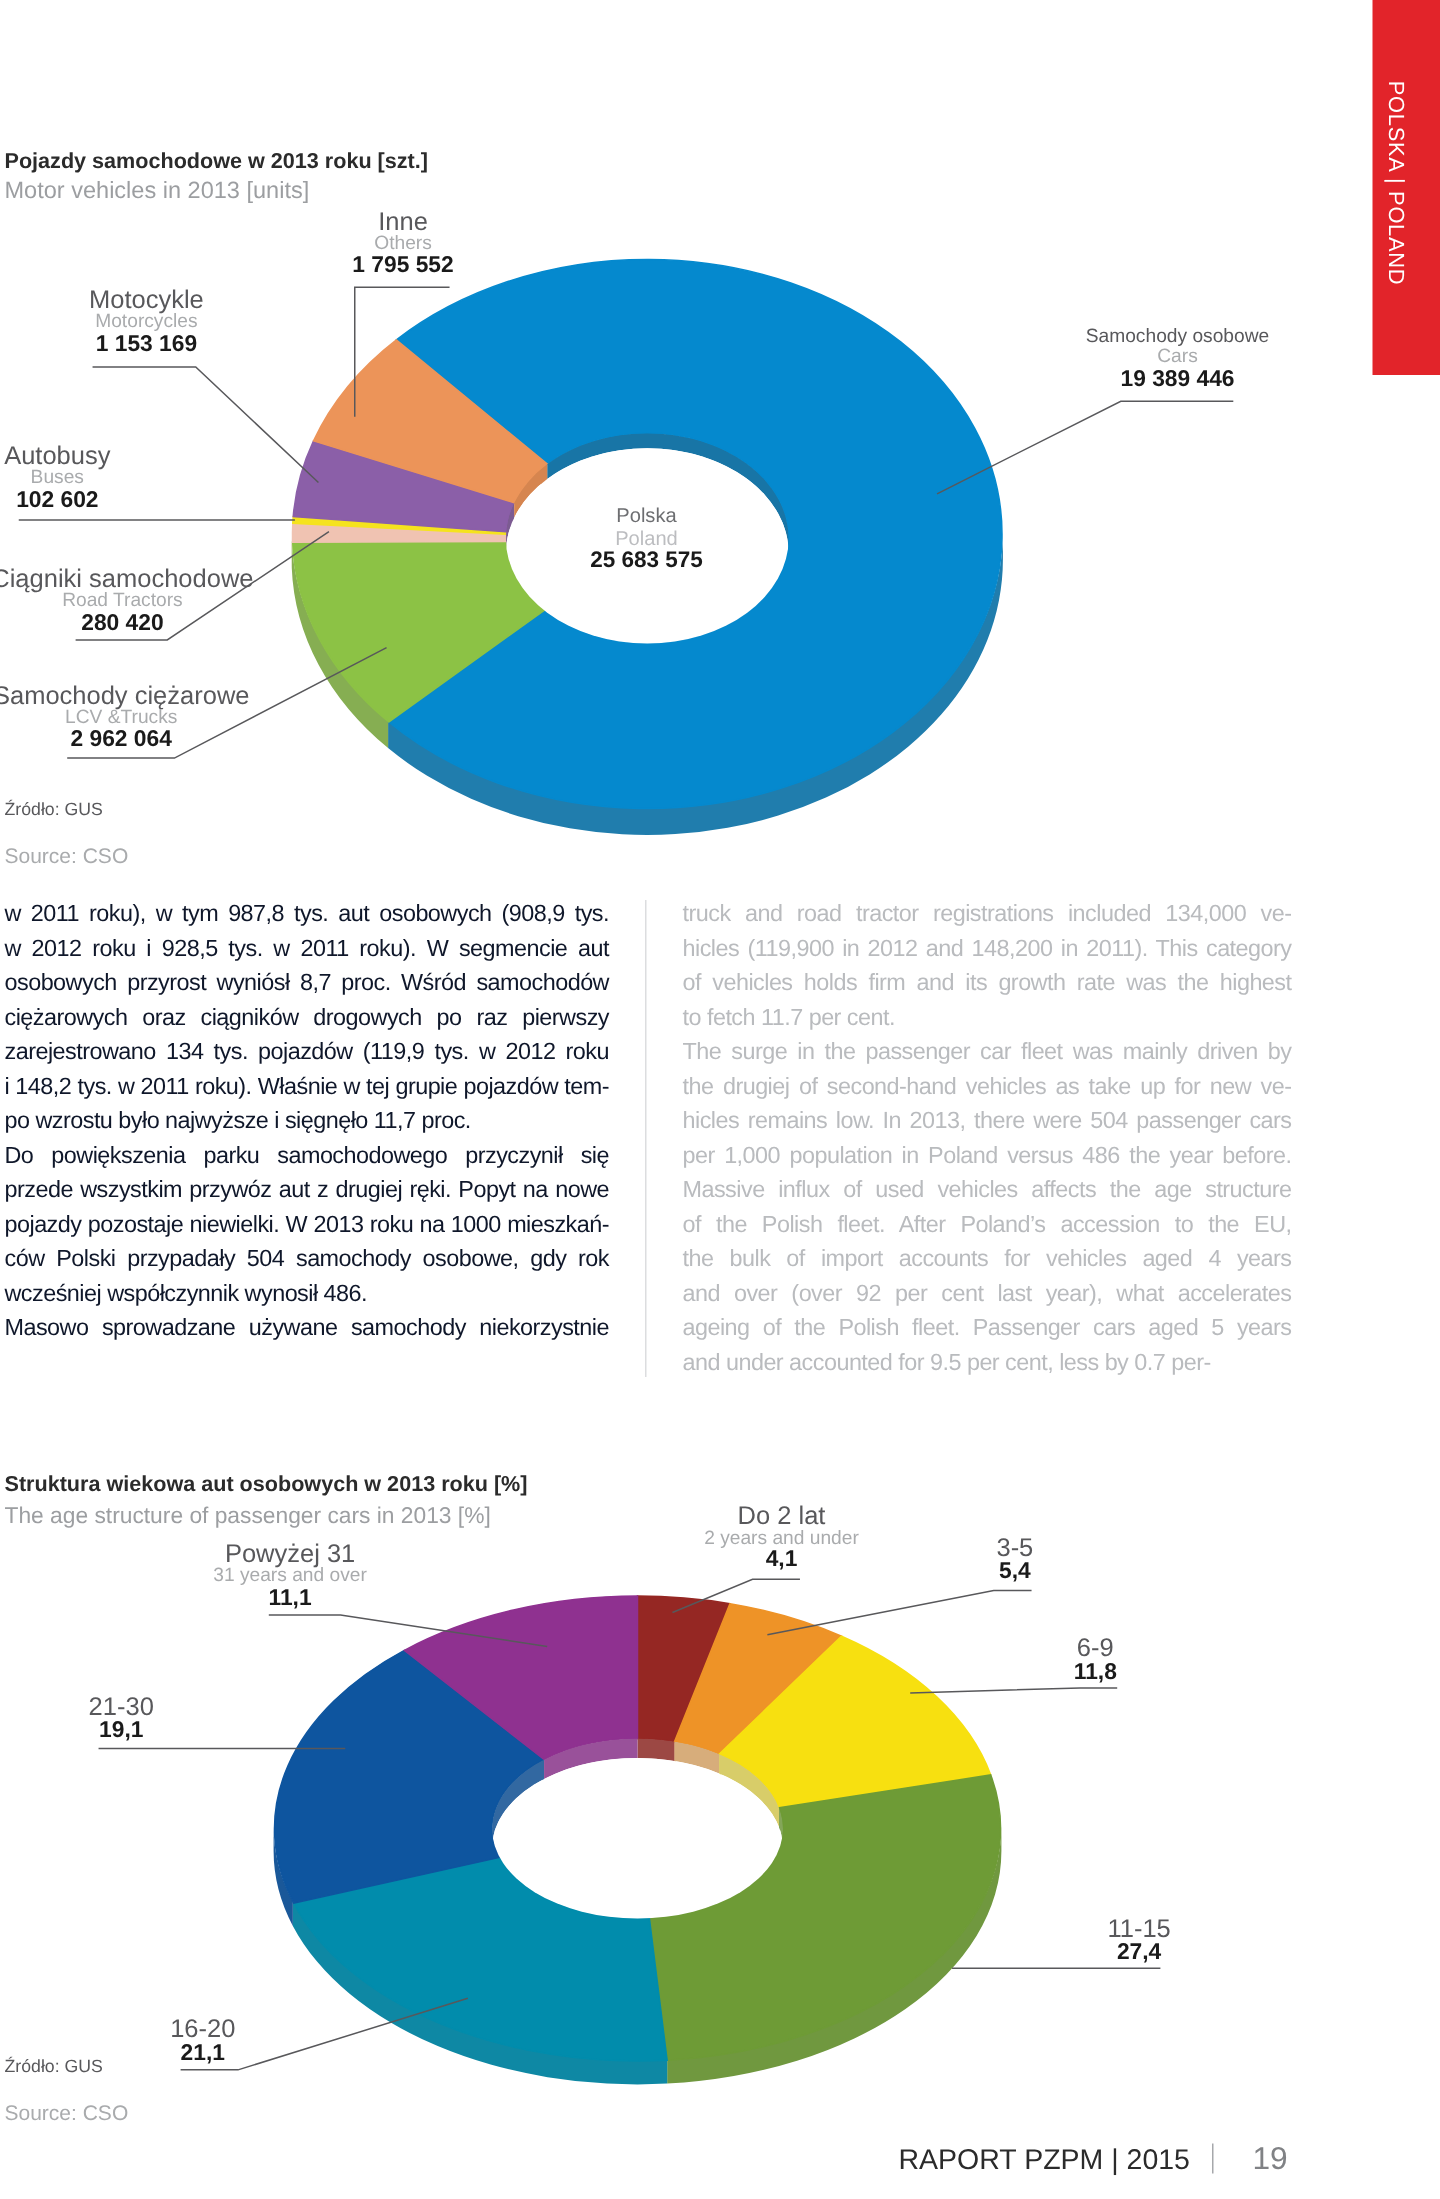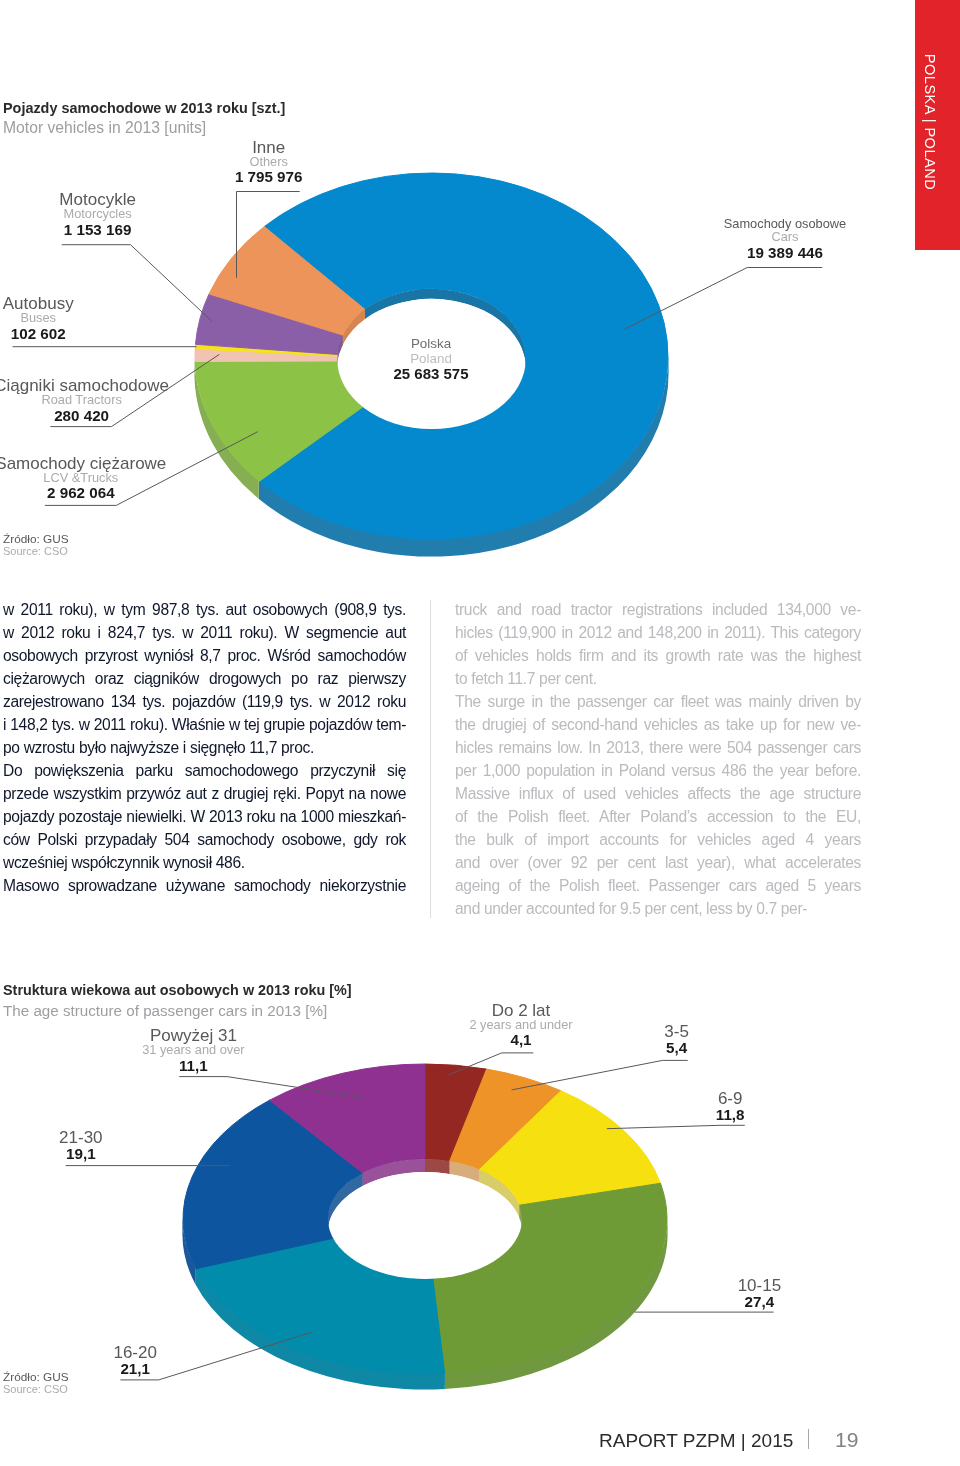--- a/index.html
+++ b/index.html
@@ -29,21 +29,21 @@
   .cl{position:absolute;white-space:nowrap;}
   .cl > div{display:block;white-space:nowrap;}
   .cl .pl {font-size:17px;  color:#58585b;height:14px;line-height:14px;}
   .cl .en {font-size:12.8px;color:#a9abad;height:13.8px;line-height:14px;}
   .cl .val{font-size:15.2px;font-weight:700;color:#1a1a1a;height:19px;line-height:19px;margin-top:-1px;} .ta-c{text-align:center;}
 
   
   .src{position:absolute;}
   .src div{white-space:nowrap;}
   .src .s1{font-size:11.8px;color:#58585b;height:12.7px;line-height:14px;}
-  .src .s2{font-size:11px;color:#a9abad;height:14px;line-height:14px;}
+  .src .s2{font-size:14px;color:#a9abad;height:14px;line-height:14px;margin-top:19px;}
 
   
   .col{position:absolute;font-size:15.6px;letter-spacing:-0.35px;line-height:23.05px;}
   .col p{margin:0;}
   .col .ln{display:block;text-align:justify;text-align-last:justify;white-space:nowrap;
            height:23.05px;line-height:23.05px;overflow:visible;}
   .col .ln.last{text-align-last:left;}
   #col-left{left:3px;top:597.5px;width:403px;color:#0f172a;}
   #col-right{left:455px;top:597.5px;width:406px;color:#b9bbbe;}
   #col-divider{left:430px;top:600px;width:1px;height:318px;background:#dcdddf;}
@@ -122,21 +122,21 @@
 
 <div id="donut1-center" style="left:331px;top:336px;width:200px;">
   <div class="c1">Polska</div>
   <div class="c2">Poland</div>
   <div class="c3">25 683 575</div>
 </div>
 
 <div class="cl ta-c" style="left:168.7px;top:140.7px;width:200px;">
   <div class="pl">Inne</div>
   <div class="en">Others</div>
-  <div class="val">1 795 976</div>
+  <div class="val">1 795 552</div>
 </div>
 <div class="cl ta-c" style="left:-2.4px;top:192.8px;width:200px;">
   <div class="pl">Motocykle</div>
   <div class="en">Motorcycles</div>
   <div class="val">1 153 169</div>
 </div>
 <div class="cl ta-c" style="left:-61.8px;top:297.3px;width:200px;">
   <div class="pl">Autobusy</div>
   <div class="en">Buses</div>
   <div class="val">102 602</div>
@@ -159,21 +159,21 @@
 
 <div class="src" style="left:3px;top:531.5px;">
   <div class="s1">Źródło: GUS</div>
   <div class="s2">Source: CSO</div>
 </div>
 
 <div class="abs" id="col-divider"></div>
 <div class="col" id="col-left">
     <p>
       <span class="ln">w 2011 roku), w tym 987,8 tys. aut osobowych (908,9 tys.</span>
-      <span class="ln">w 2012 roku i 824,7 tys. w 2011 roku). W segmencie aut</span>
+      <span class="ln">w 2012 roku i 928,5 tys. w 2011 roku). W segmencie aut</span>
       <span class="ln">osobowych przyrost wyniósł 8,7 proc. Wśród samochodów</span>
       <span class="ln">ciężarowych oraz ciągników drogowych po raz pierwszy</span>
       <span class="ln">zarejestrowano 134 tys. pojazdów (119,9 tys. w 2012 roku</span>
       <span class="ln">i 148,2 tys. w 2011 roku). Właśnie w tej grupie pojazdów tem-</span>
       <span class="ln last">po wzrostu było najwyższe i sięgnęło 11,7 proc.</span>
     </p>
     <p>
       <span class="ln">Do powiększenia parku samochodowego przyczynił się</span>
       <span class="ln">przede wszystkim przywóz aut z drugiej ręki. Popyt na nowe</span>
       <span class="ln">pojazdy pozostaje niewielki. W 2013 roku na 1000 mieszkań-</span>
@@ -266,21 +266,21 @@
 </div>
 <div class="cl ta-c" id="c2l1" style="left:576.6px;top:1024.8px;width:200px;">
   <div class="pl lbl-pl">3-5</div>
   <div class="val lbl-val">5,4</div>
 </div>
 <div class="cl ta-c" id="c2l2" style="left:630.2px;top:1091.7px;width:200px;">
   <div class="pl lbl-pl">6-9</div>
   <div class="val lbl-val">11,8</div>
 </div>
 <div class="cl ta-c" id="c2l3" style="left:659.4px;top:1279px;width:200px;">
-  <div class="pl lbl-pl">10-15</div>
+  <div class="pl lbl-pl">11-15</div>
   <div class="val lbl-val">27,4</div>
 </div>
 <div class="cl ta-c" id="c2l4" style="left:35.2px;top:1346.1px;width:200px;">
   <div class="pl lbl-pl">16-20</div>
   <div class="val lbl-val">21,1</div>
 </div>
 <div class="cl ta-c" id="c2l5" style="left:-19.2px;top:1130.8px;width:200px;">
   <div class="pl lbl-pl">21-30</div>
   <div class="val lbl-val">19,1</div>
 </div>

